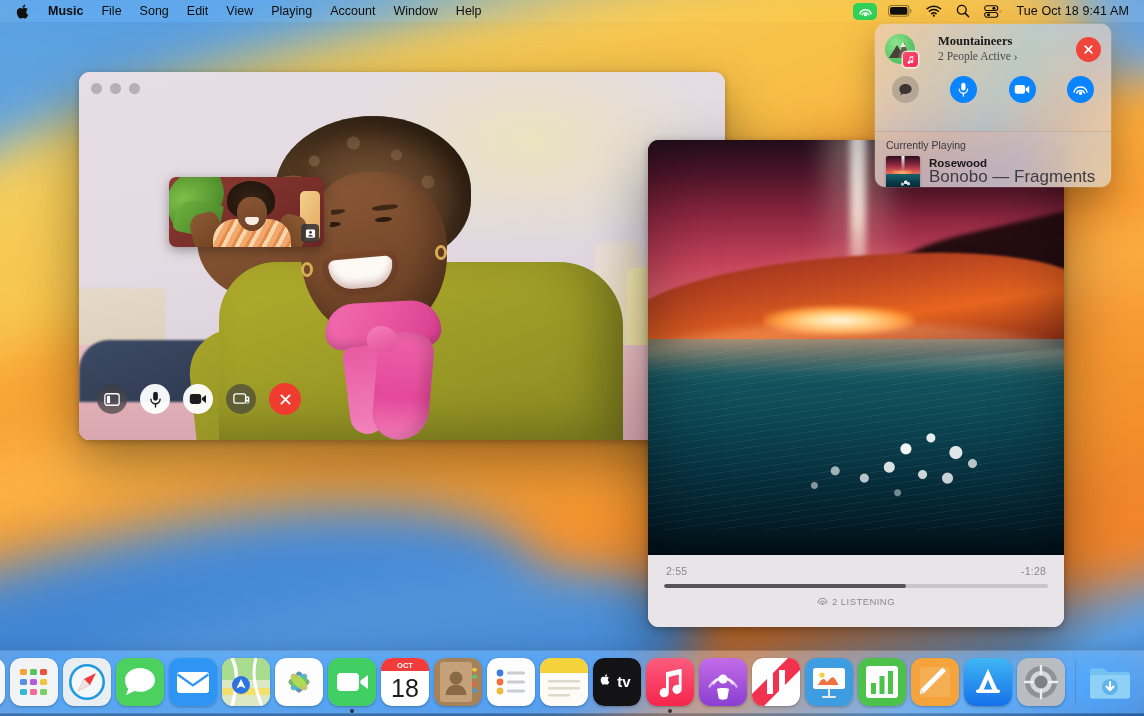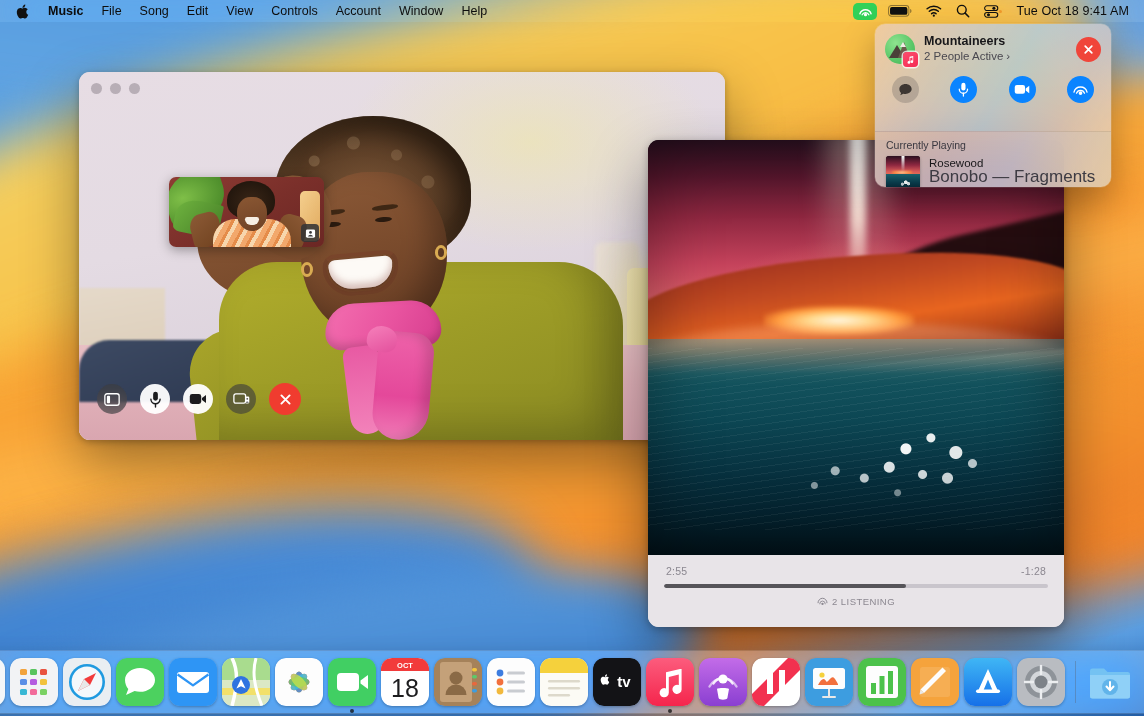--- a/index.html
+++ b/index.html
@@ -257,21 +257,21 @@
     background:radial-gradient(circle at 35% 30%, #8ee38f, #5dc96a 55%, #3fb155); overflow:hidden; }
   .pa-mt { position:absolute; left:4px; bottom:6px; width:0; height:0;
     border-left:8px solid transparent; border-right:8px solid transparent; border-bottom:13px solid #4a4038; }
   .pa-mt2 { position:absolute; left:13px; bottom:6px; width:0; height:0;
     border-left:6px solid transparent; border-right:6px solid transparent; border-bottom:16px solid #6b5c4c; }
   .pa-snow { position:absolute; left:15px; bottom:17px; width:0; height:0;
     border-left:3px solid transparent; border-right:3px solid transparent; border-bottom:5px solid #f0ece4; }
   .pa-badge { position:absolute; right:-3px; bottom:-3px; width:15px; height:15px; border-radius:4px;
     background:linear-gradient(150deg,#fc4e6d,#f52a55); display:flex; align-items:center; justify-content:center;
     box-shadow:0 0 0 1.5px rgba(255,255,255,.75); }
-  .pop-names { margin-left:9px; flex:1; min-width:0; }
+  .pop-names { margin-left:23px; flex:1; min-width:0;font-family:Liberation Serif, serif; }
   .pop-title { font-size:12.5px; font-weight:bold; color:#18171a; line-height:15px; }
   .pop-sub { font-size:11.5px; color:#4a4850; line-height:15px; display:flex; align-items:flex-start; gap:3px; }
   .pop-close { width:25px; height:25px; border-radius:50%; background:#f0453a;
     display:flex; align-items:center; justify-content:center; cursor:pointer; flex:none; margin-top:1px; }
   .pop-actions { display:flex; align-items:center; justify-content:space-between; padding:12px 17px 0 17px; }
   .pa-btn { width:27px; height:27px; border-radius:50%; display:flex; align-items:center; justify-content:center; cursor:pointer; }
   .pa-btn.gray { background:rgba(140,128,120,.45); }
   .pa-btn.blue { background:#0a84ff; }
   .pop-nowlabel { font-size:10.5px; font-weight:normal; color:#3a3840; padding:7px 11px 0 11px; }
   .pop-song { display:flex; align-items:flex-start; padding:5px 11px 0 11px; gap:9px; }
@@ -283,21 +283,21 @@
     background:linear-gradient(180deg,#fff,rgba(255,220,200,0)); transform:translateX(-50%); filter:blur(.5px); }
   .pa-lava { position:absolute; left:18%; top:45%; width:58%; height:9%;
     background:radial-gradient(ellipse,#fff3cf,#ff913c 60%,rgba(200,60,20,0)); filter:blur(1px); }
   .pa-sea { position:absolute; left:0; bottom:0; width:100%; height:46%;
     background:linear-gradient(180deg,#19616c,#0a3c4b 50%,#04202c 100%); }
   .pa-bub { position:absolute; left:0; bottom:0; width:100%; height:40%;
     background:radial-gradient(circle at 58% 45%, rgba(255,255,255,.9) 0 1.6px, transparent 2.2px),
                radial-gradient(circle at 66% 55%, rgba(255,255,255,.8) 0 1.4px, transparent 2px),
                radial-gradient(circle at 48% 58%, rgba(255,255,255,.7) 0 1.3px, transparent 1.9px); }
   .pop-meta { min-width:0; }
-  .pm-1 { font-size:11.5px; font-weight:normal; color:#18171a; line-height:14px; }
+  .pm-1 { font-size:11.5px; font-weight:bold; color:#18171a; line-height:14px; }
   .pm-2 { font-size:17px; color:#3d3b43; line-height:14px; }
   .pm-3 { font-size:11.5px; color:#3d3b43; line-height:14px; }
 
   
   #dock {
     position:absolute; left:50%; transform:translateX(-50%); bottom:3px;
     height:62px; display:flex; align-items:center; gap:5px; padding:0 6px;
     border-radius:17px; z-index:50;
     background:rgba(255,255,255,.22);
     backdrop-filter:blur(22px) saturate(170%);
@@ -335,21 +335,21 @@
     <div class="mb-item apple">
       <svg width="13" height="15" viewBox="0 0 14 17">
           <path fill="#111" d="M11.3 9c0-2 1.6-2.9 1.7-3-0.9-1.4-2.4-1.5-2.9-1.6-1.2-0.1-2.4 0.7-3 0.7-0.6 0-1.6-0.7-2.6-0.7-1.3 0-2.6 0.8-3.3 2-1.4 2.4-0.4 6 1 8 0.7 1 1.5 2.1 2.5 2 1 0 1.4-0.6 2.6-0.6 1.2 0 1.5 0.6 2.6 0.6 1.1 0 1.8-1 2.4-2 0.8-1.1 1.1-2.2 1.1-2.3C13.3 12.1 11.3 11.3 11.3 9z M9.4 3.2C9.9 2.5 10.3 1.6 10.2 0.7 9.4 0.7 8.4 1.2 7.8 1.9 7.3 2.5 6.9 3.5 7 4.4 7.9 4.4 8.8 3.9 9.4 3.2z"></path>
         </svg>
     </div>
     <div class="mb-item bold">Music</div>
     <div class="mb-item">File</div>
     <div class="mb-item">Song</div>
     <div class="mb-item">Edit</div>
     <div class="mb-item">View</div>
-    <div class="mb-item">Controls</div>
+    <div class="mb-item">Playing</div>
     <div class="mb-item">Account</div>
     <div class="mb-item">Window</div>
     <div class="mb-item">Help</div>
   </div>
 
   <div class="mb-right">
     <div class="shareplay-menubar">
       <svg width="15" height="13" viewBox="0 0 16 14">
           <path d="M2 9.5a6.3 6.3 0 0 1 12 0" stroke="#fff" stroke-width="1.5" fill="none" stroke-linecap="round"></path>
           <path d="M4.4 10.6a3.9 3.9 0 0 1 7.2 0" stroke="#fff" stroke-width="1.4" fill="none" stroke-linecap="round"></path>

